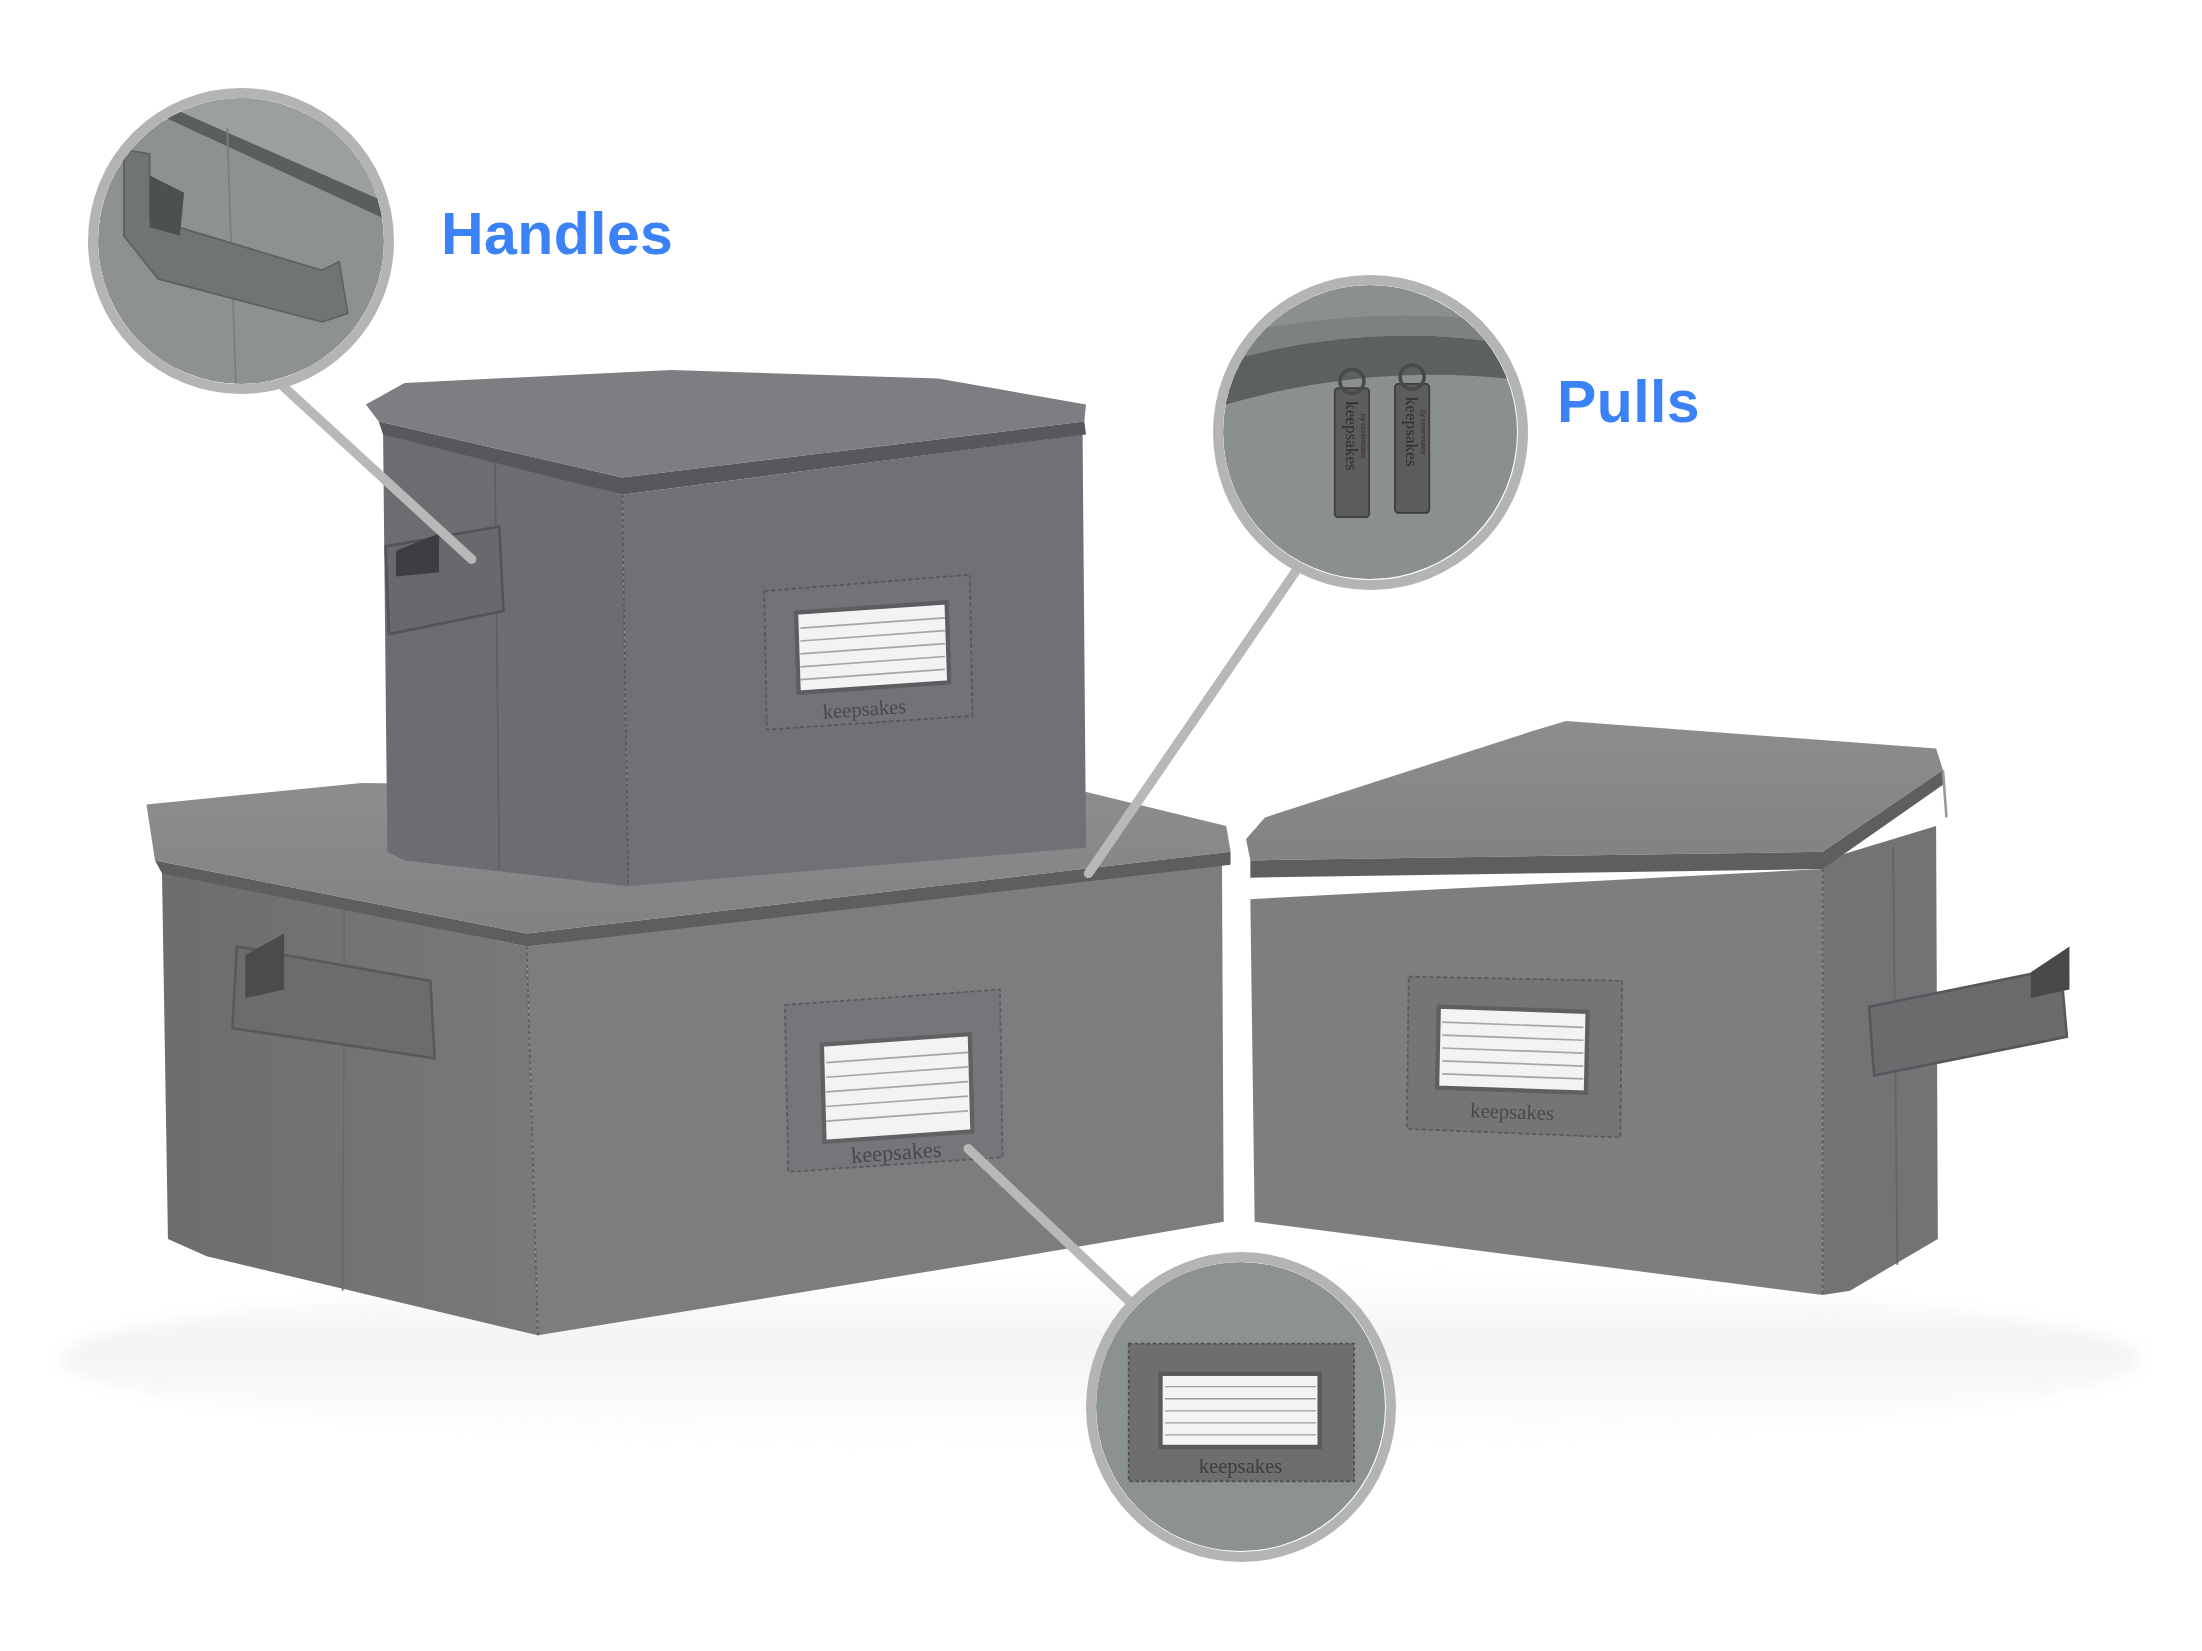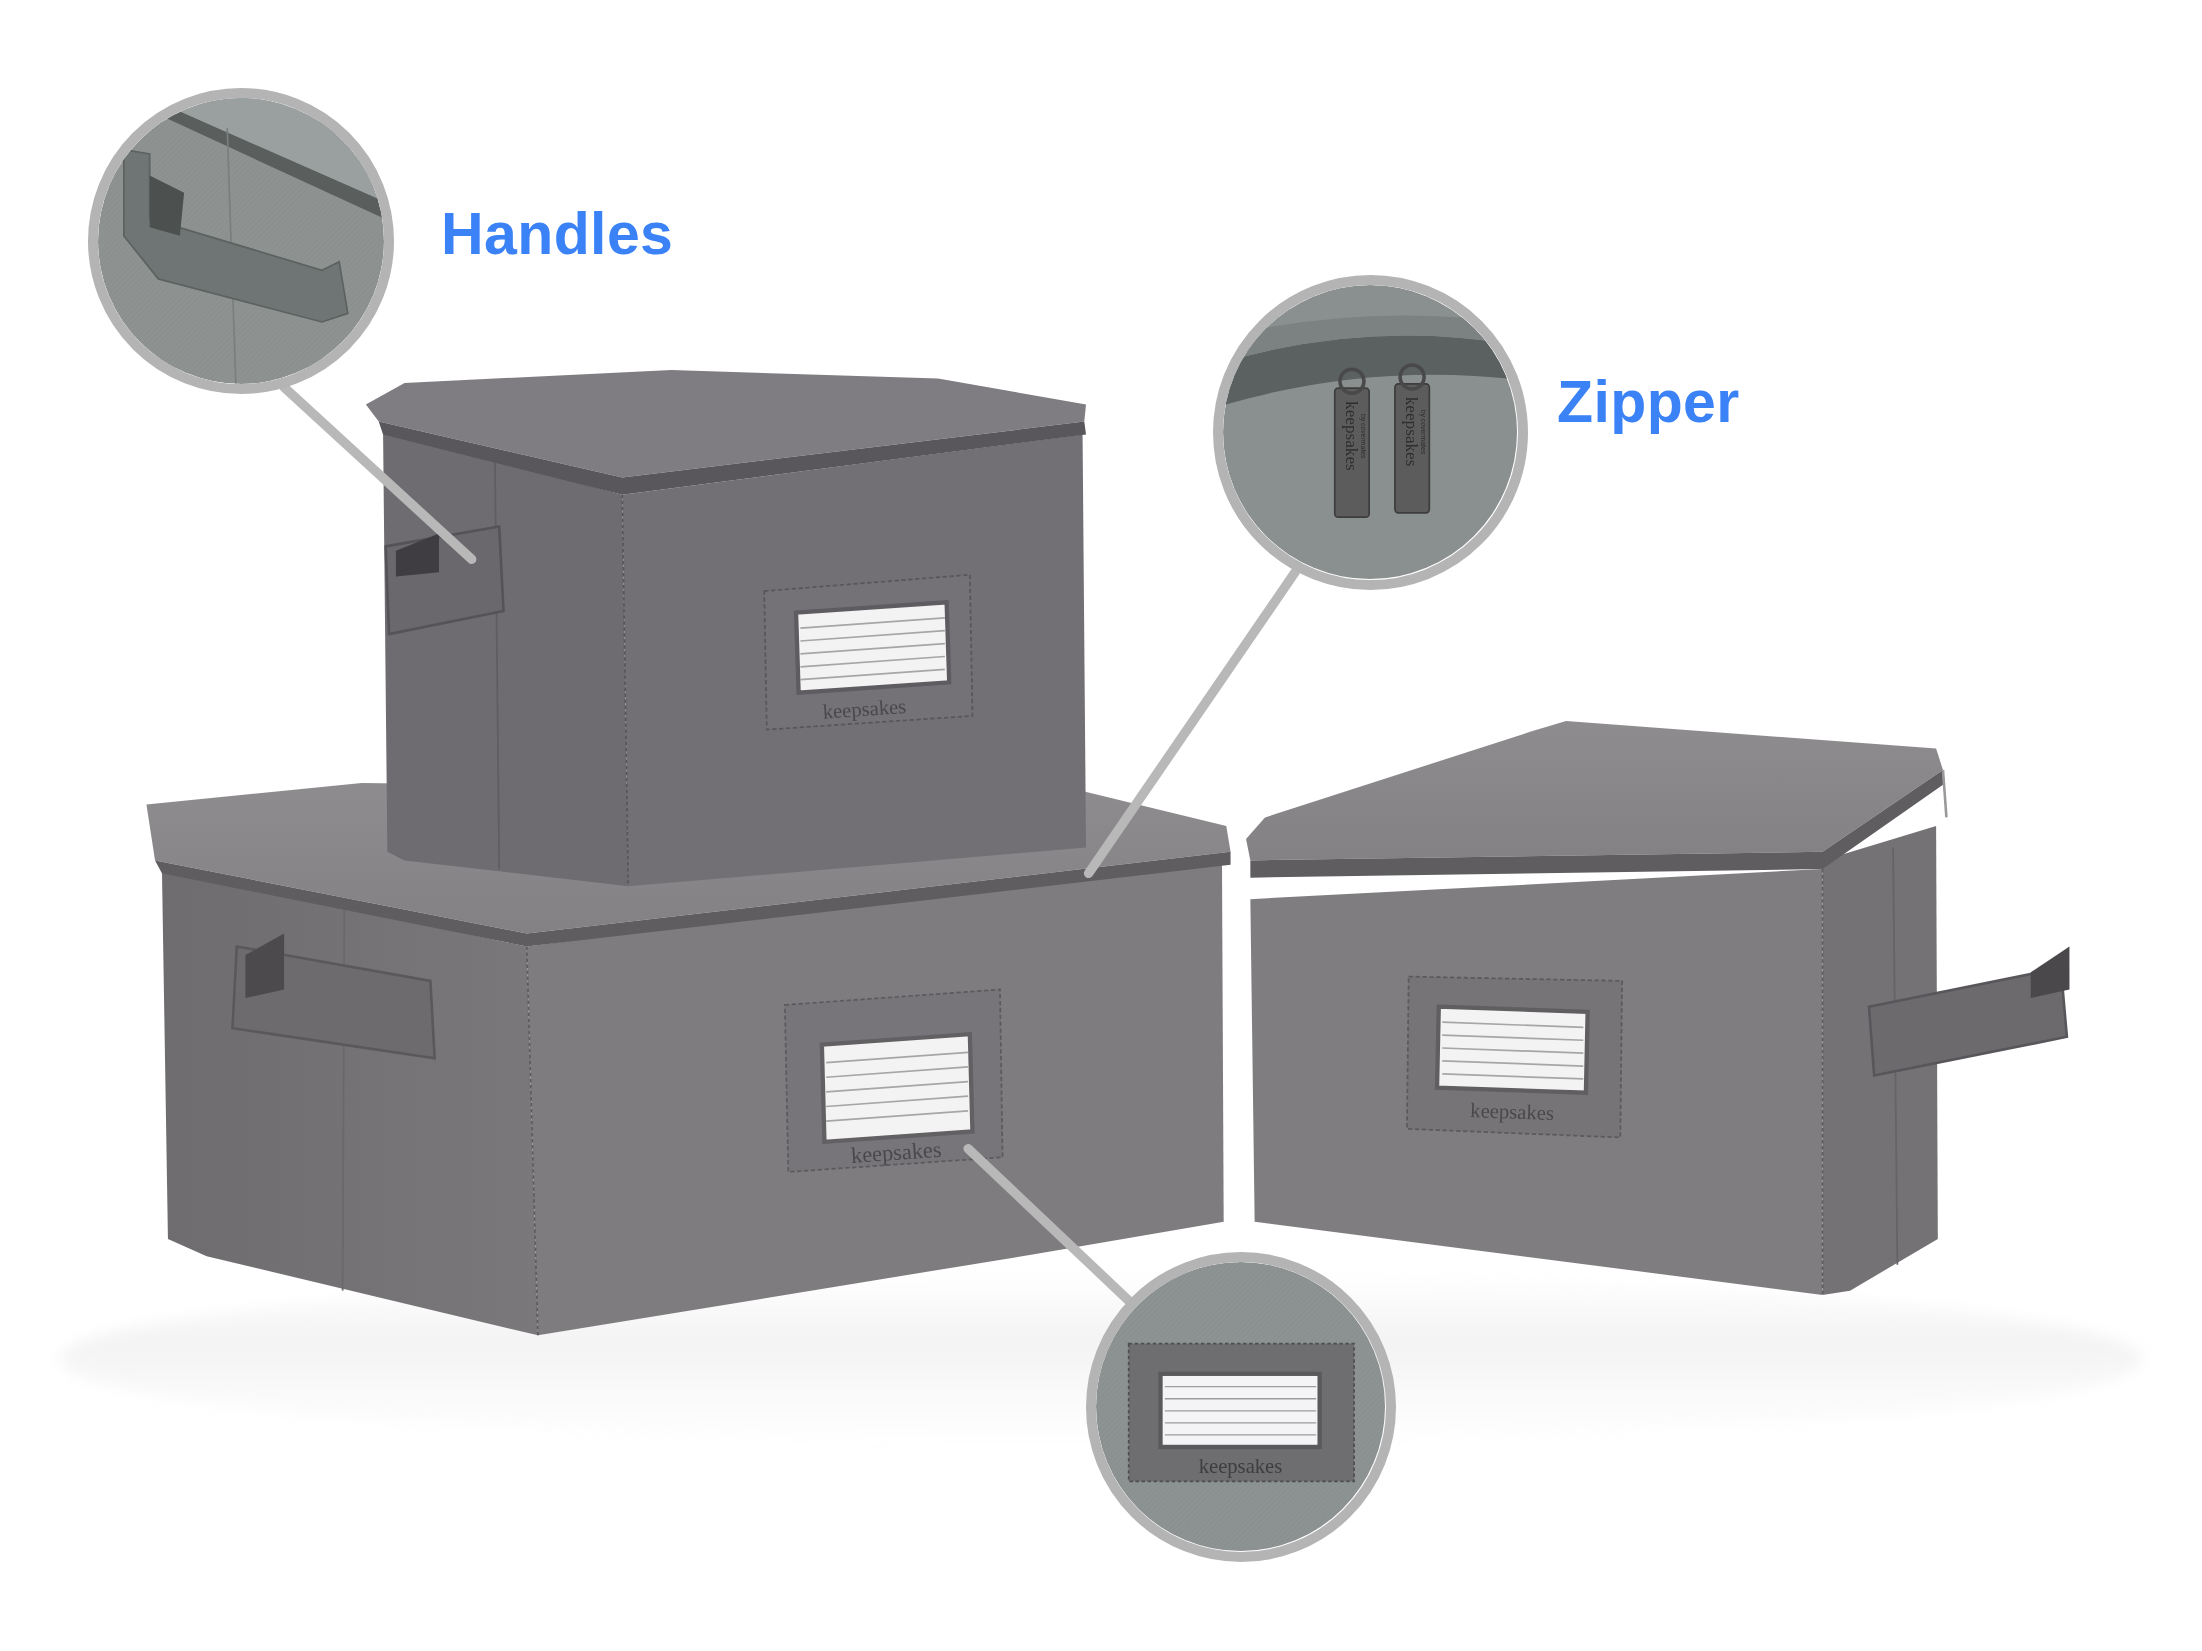--- a/index.html
+++ b/index.html
@@ -192,18 +192,18 @@
       </g>
       <text x="168" y="245" font-family="Liberation Serif, serif" font-size="24" fill="#3e3d40" text-anchor="middle">keepsakes</text>
     </svg>
   </div>
 
   <div class="callout-label" style="left:441px; top:204px;">
     <span>Handles</span>
   </div>
 
   <div class="callout-label" style="left:1557px; top:372px;">
-    <span>Zipper</span>
+    <span>Pulls</span>
   </div>
 
 
 </div>
 
 
 </body></html>

